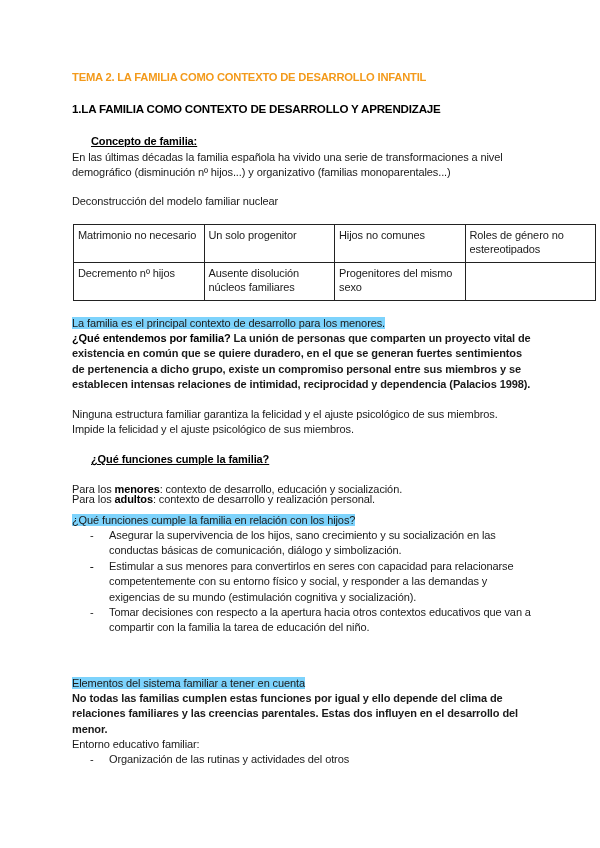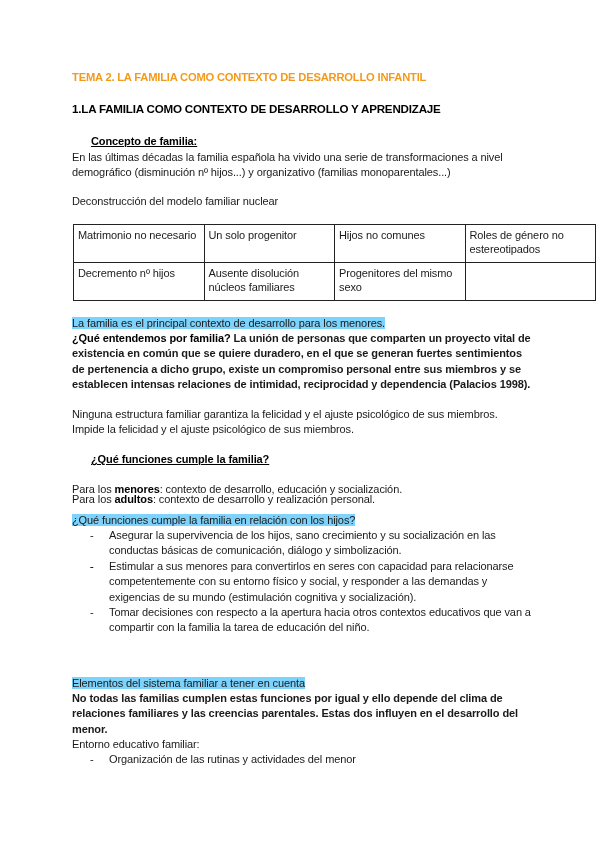--- a/index.html
+++ b/index.html
@@ -74,16 +74,16 @@
     <li><span class="dash">-</span><span>Estimular a sus menores para convertirlos en seres con capacidad para relacionarse competentemente con su entorno físico y social, y responder a las demandas y exigencias de su mundo (estimulación cognitiva y socialización).</span></li>
     <li><span class="dash">-</span><span>Tomar decisiones con respecto a la apertura hacia otros contextos educativos que van a compartir con la familia la tarea de educación del niño.</span></li>
   </ul>
 
   <div class="abs" style="top:676px;">
     <span class="hl">Elementos del sistema familiar a tener en cuenta</span>
   </div>
   <div class="para" style="top:691px;">No todas las familias cumplen estas funciones por igual y ello depende del clima de relaciones familiares y las creencias parentales. Estas dos influyen en el desarrollo del menor.</div>
   <div class="abs" style="top:737px;">Entorno educativo familiar:</div>
   <ul class="bullets" style="top:752px;">
-    <li><span class="dash">-</span><span>Organización de las rutinas y actividades del menor</span></li>
+    <li><span class="dash">-</span><span>Organización de las rutinas y actividades del otros</span></li>
   </ul>
 
 </div>
 
 </body></html>

